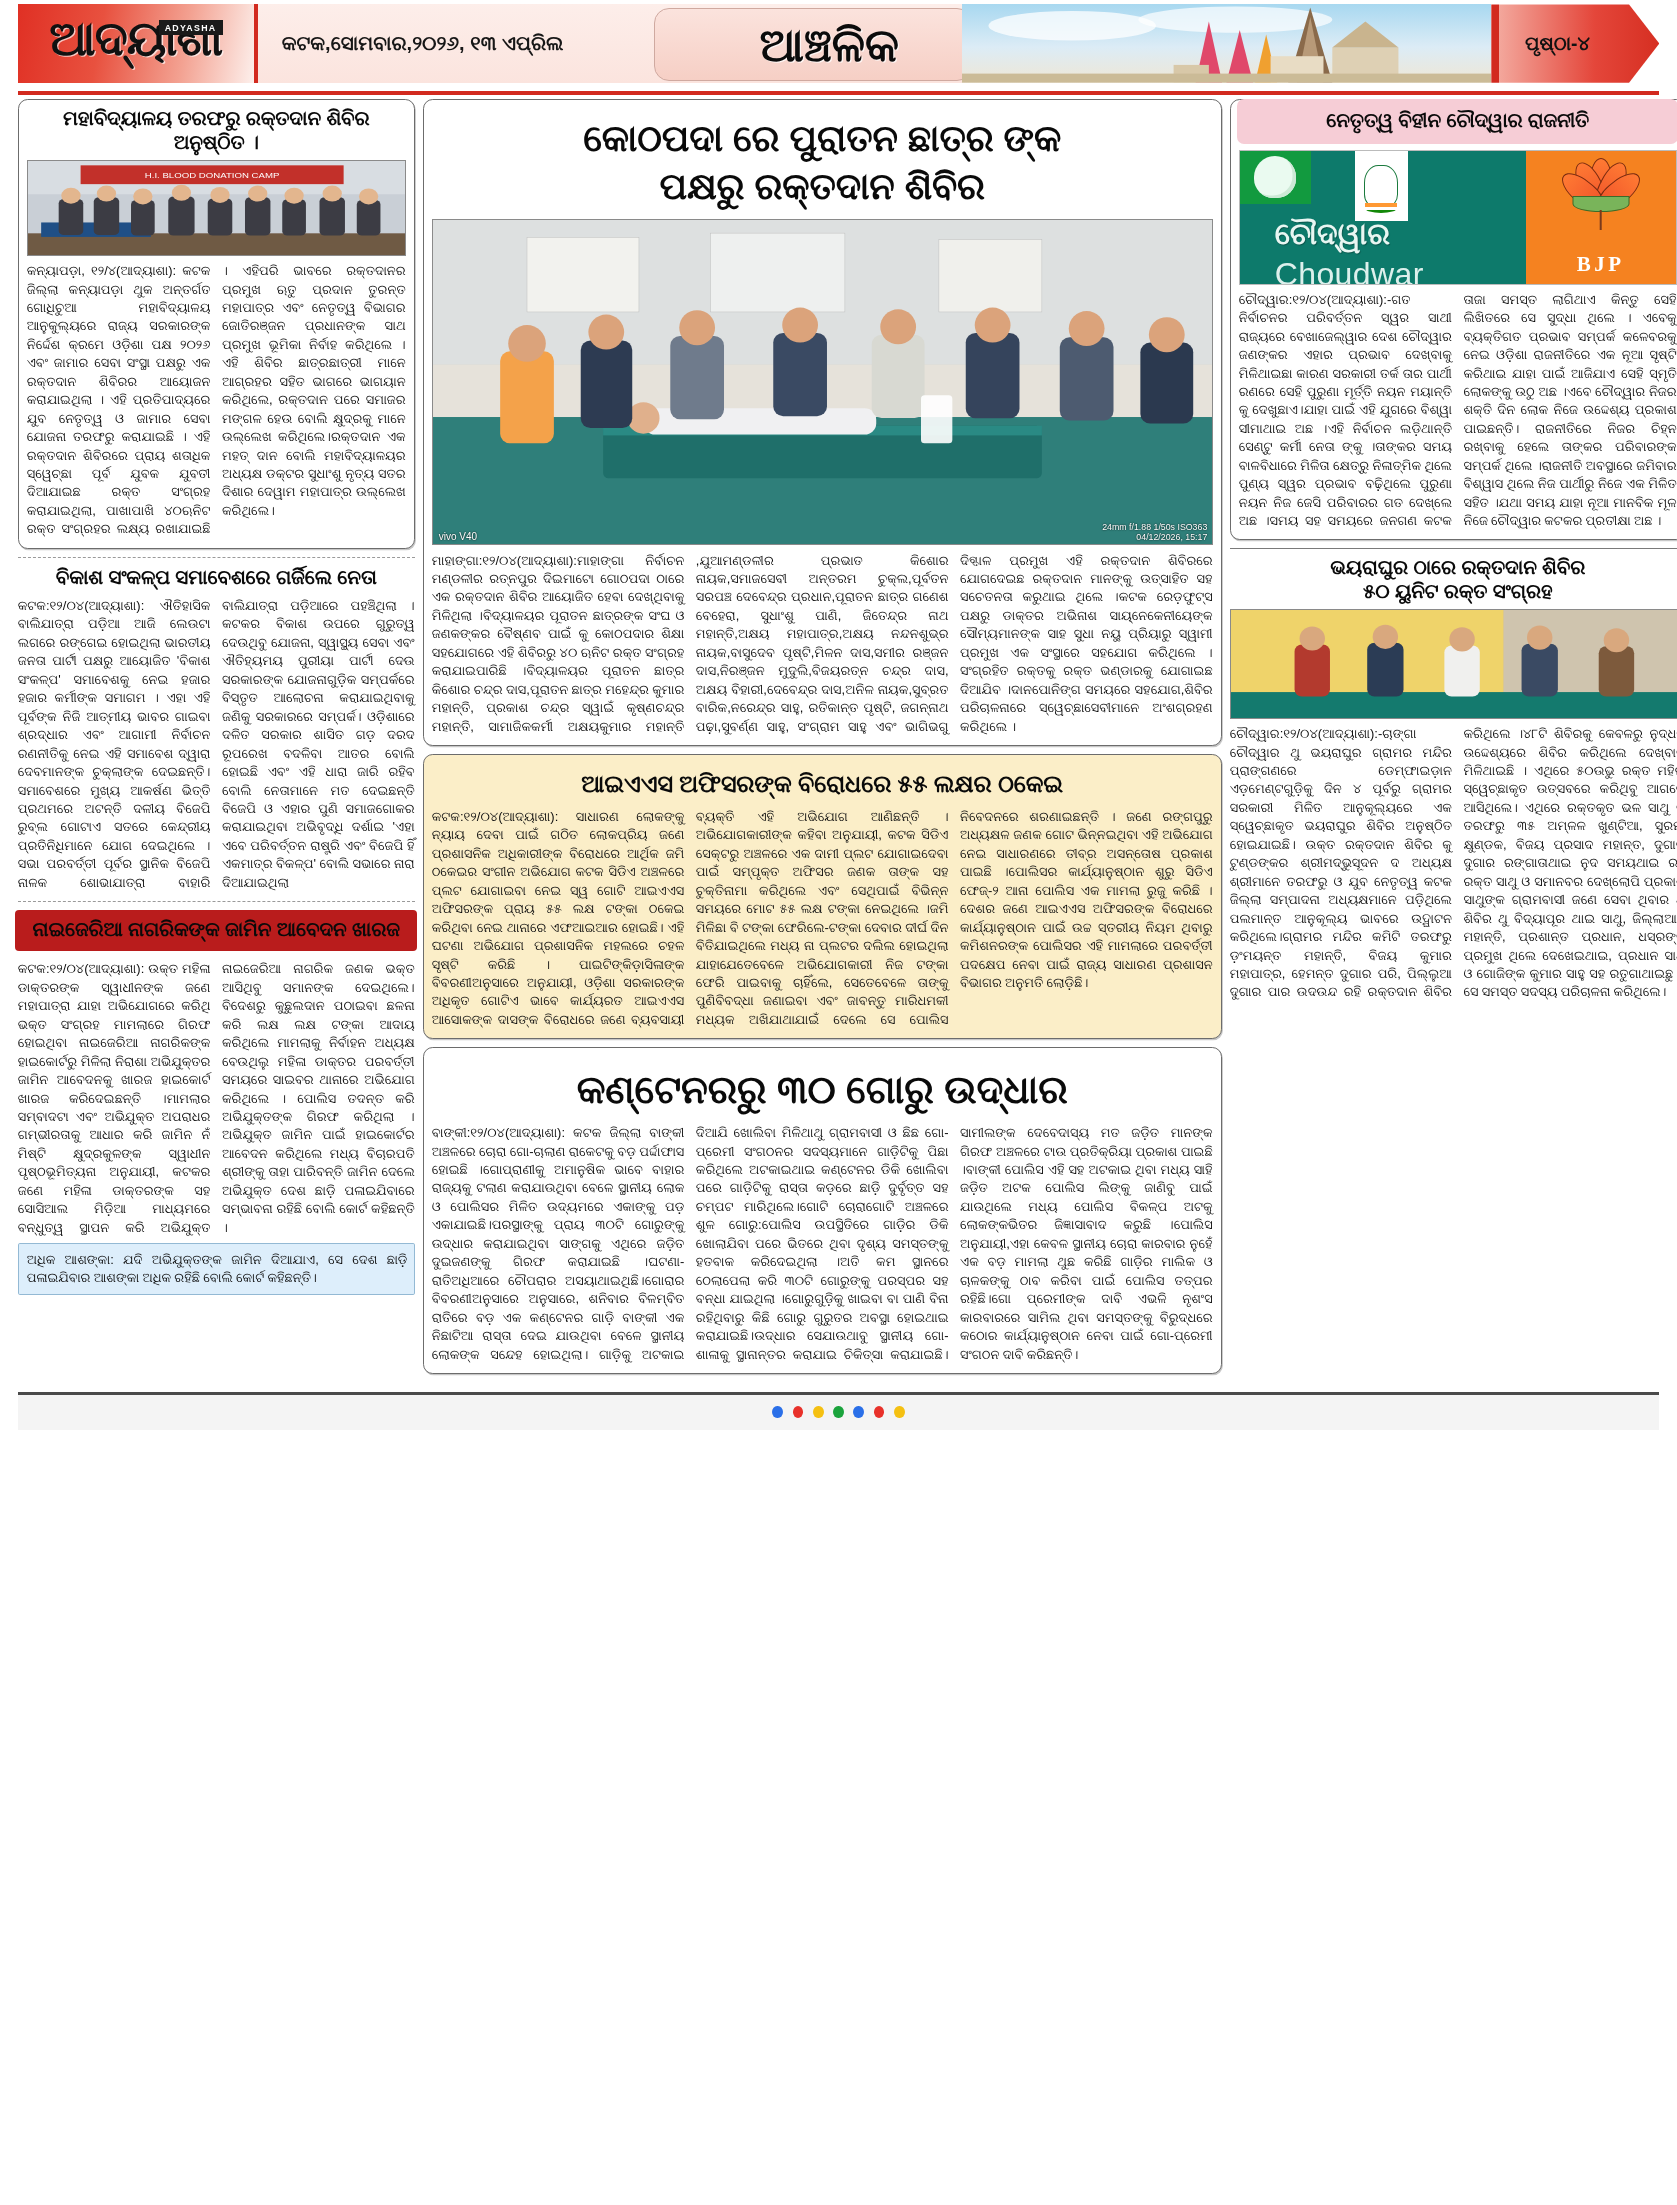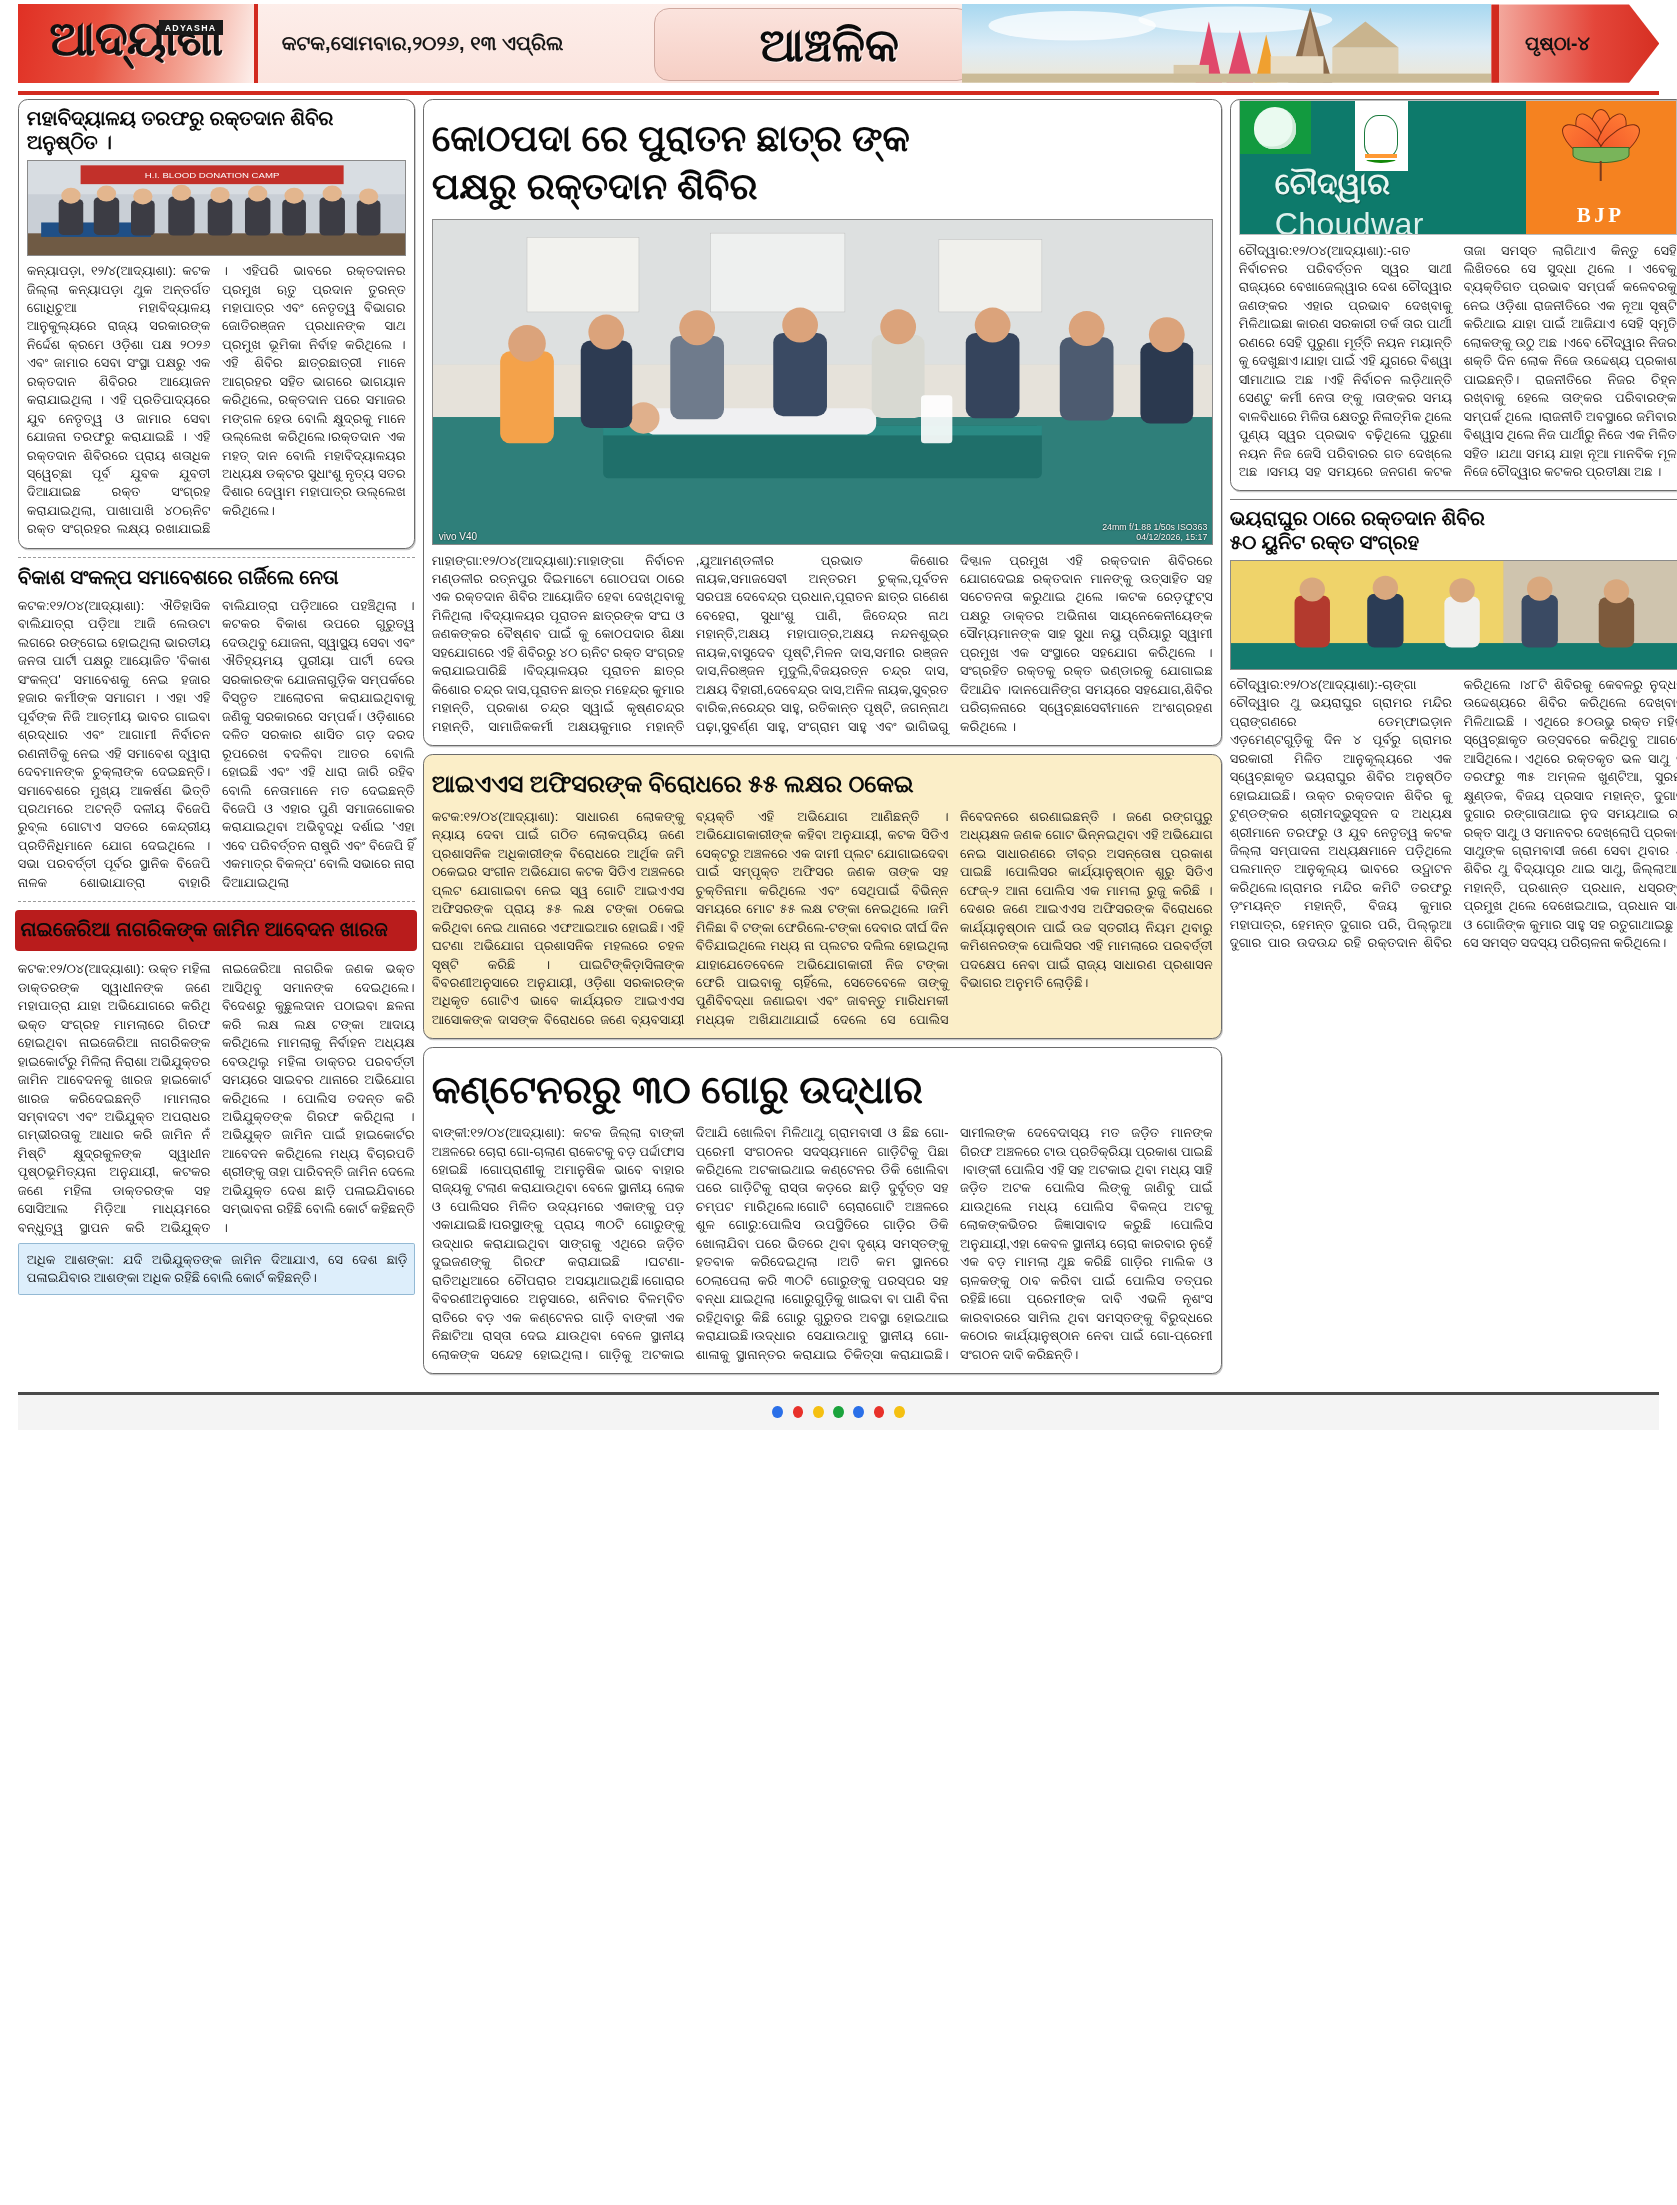--- a/index.html
+++ b/index.html
@@ -130,20 +130,21 @@
     background: #ffffff;
     padding: 7px 8px 8.8px 8px;
     margin-bottom: 8px;
     box-shadow: 0.9px 1.3px 0 rgba(0,0,0,.22);
   }
   .box.plain { border: none; box-shadow:none; border-radius:0; padding: 0; }
   .box.cream { background: #fbeec8; }
   .box.pinkhead { padding-top: 0; }
 
   .hl {
+    text-align: center;
     font-weight: 800;
     color: #0a0a0a;
     line-height: 1.18;
     letter-spacing: -0.2px;
   }
   .hl.sm  { font-size: 20px; }
   .hl.md  { font-size: 24px; }
   .hl.lg  { font-size: 37px; }
   .hl.xl  { font-size: 39px; }
 
@@ -469,20 +470,23 @@
       <div class="box">
         <div class="hl xl" style="margin:11.5px 0 11.5px 0;">କଣ୍ଟେନରରୁ ୩୦ ଗୋରୁ ଉଦ୍ଧାର</div>
         <div class="body-text cols3">ବାଙ୍କୀ:୧୨/୦୪(ଆଦ୍ୟାଶା): କଟକ ଜିଲ୍ଲା ବାଙ୍କୀ ଅଞ୍ଚଳରେ ଚୋରା ଗୋ-ଚାଲାଣ ରାକେଟକୁ ବଡ଼ ପର୍ଦ୍ଦାଫାସ ହୋଇଛି ।ଗୋପ୍ରାଣୀକୁ ଅମାନୁଷିକ ଭାବେ ବାହାର ରାଜ୍ୟକୁ ଟଲାଣ କରାଯାଉଥିବା ବେଳେ ସ୍ଥାନୀୟ ଲୋକ ଓ ପୋଲିସର ମିଳିତ ଉଦ୍ୟମରେ ଏକାଙ୍କୁ ପଡ଼ ଏକାଯାଇଛି।ପରସ୍ଥାଙ୍କୁ ପ୍ରାୟ ୩୦ଟି ଗୋରୁଙ୍କୁ ଉଦ୍ଧାର କରାଯାଇଥିବା ସାଙ୍ଗକୁ ଏଥିରେ ଜଡ଼ିତ ଦୁଇଜଣଙ୍କୁ ଗିରଫ କରାଯାଇଛି ।ଘଟଣା-ରାତିଅଧିଆରେ ଚୌପରାର ଅସୟାଥାଇଥିଛି।ଗୋରାର ବିବରଣୀଅନୁସାରେ ଅନୁସାରେ, ଶନିବାର ବିଳମ୍ବିତ ରାତିରେ ବଡ଼ ଏକ କଣ୍ଟେନର ଗାଡ଼ି ବାଙ୍କୀ ଏକ ନିଛାଟିଆ ରାସ୍ତା ଦେଇ ଯାଉଥିବା ବେଳେ ସ୍ଥାନୀୟ ଲୋକଙ୍କ ସନ୍ଦେହ ହୋଇଥିଲା। ଗାଡ଼ିକୁ ଅଟକାଇ ଦିଆଯି ଖୋଲିବା ମିଳିଥାଥୁ ଗ୍ରାମବାସୀ ଓ ଛିଛ ଗୋ-ପ୍ରେମୀ ସଂଗଠନର ସଦସ୍ୟମାନେ ଗାଡ଼ିଟିକୁ ପିଛା କରିଥିଲେ ଅଟକାଇଥାଇ କଣ୍ଟେନର ଡିକି ଖୋଲିବା ପରେ ଗାଡ଼ିଟିକୁ ରାସ୍ତା କଡ଼ରେ ଛାଡ଼ି ଦୁର୍ବୃତ୍ତ ସହ ଚମ୍ପଟ ମାରିଥିଲେ।ଗୋଟି ଚୋରାଗୋଟି ଅଞ୍ଚଳରେ ଶୁଳ ଗୋରୁ:ପୋଲିସ ଉପସ୍ଥିତିରେ ଗାଡ଼ିର ଡିକି ଖୋଲାଯିବା ପରେ ଭିତରେ ଥିବା ଦୃଶ୍ୟ ସମସ୍ତଙ୍କୁ ହତବାକ କରିଦେଇଥିଲା ।ଅତି କମ ସ୍ଥାନରେ ଠେଲାପେଲା କରି ୩୦ଟି ଗୋରୁଙ୍କୁ ପରସ୍ପର ସହ ବନ୍ଧା ଯାଇଥିଲା ।ଗୋରୁଗୁଡ଼ିକୁ ଖାଇବା ବା ପାଣି ବିନା ରହିଥିବାରୁ କିଛି ଗୋରୁ ଗୁରୁତର ଅବସ୍ଥା ହୋଇଥାଇ କରାଯାଇଛି।ଉଦ୍ଧାର ସେଯାଉଥାବୁ ସ୍ଥାନୀୟ ଗୋ-ଶାଳାକୁ ସ୍ଥାନାନ୍ତର କରାଯାଇ ଚିକିତ୍ସା କରାଯାଇଛି।ସାମୀଲଙ୍କ ଦେବେଦାସ୍ୟ ମତ ଜଡ଼ିତ ମାନଙ୍କ ଗିରଫ ଅଞ୍ଚଳରେ ଟାଉ ପ୍ରତିକ୍ରିୟା ପ୍ରକାଶ ପାଇଛି ।ବାଙ୍କୀ ପୋଲିସ ଏହି ସହ ଅଟକାଇ ଥିବା ମଧ୍ୟ ସାହି ଜଡ଼ିତ ଅଟକ ପୋଲିସ ଲିଙ୍କୁ ଜାଣିବୁ ପାଇଁ ଯାଉଥିଲେ ମଧ୍ୟ ପୋଲିସ ବିକଳ୍ପ ଅଟକୁ ଲୋକଙ୍କଭିତର ଜିଜ୍ଞାସାବାଦ କରୁଛି ।ପୋଲିସ ଅନୁଯାୟୀ,ଏହା କେବଳ ସ୍ଥାନୀୟ ଚୋରା କାରବାର ନୁହେଁ ଏକ ବଡ଼ ମାମଲା ଥୁଛ କରିଛି ଗାଡ଼ିର ମାଲିକ ଓ ଚାଳକଙ୍କୁ ଠାବ କରିବା ପାଇଁ ପୋଲିସ ତତ୍ପର ରହିଛି।ଗୋ ପ୍ରେମୀଙ୍କ ଦାବି ଏଭଳି ନୃଶଂସ କାରବାରରେ ସାମିଲ ଥିବା ସମସ୍ତଙ୍କୁ ବିରୁଦ୍ଧରେ କଠୋର କାର୍ଯ୍ୟାନୁଷ୍ଠାନ ନେବା ପାଇଁ ଗୋ-ପ୍ରେମୀ ସଂଗଠନ ଦାବି କରିଛନ୍ତି।</div>
       </div>
 
     </div>
 
     <div>
 
       <div class="box pinkhead">
+        <div class="hl-pink">
+          <div class="hl sm">ନେତୃତ୍ୱ ବିହୀନ ଚୌଦ୍ୱାର ରାଜନୀତି</div>
+        </div>
 
         <div class="choudwar">
           <div class="cw-left">
             <div class="cw-bjd">
               <div class="cw-conch"></div>
             </div>
             <div class="cw-inc">
               <div class="cw-hand"></div>
             </div>
             <div class="cw-odia">ଚୌଦ୍ୱାର</div>

